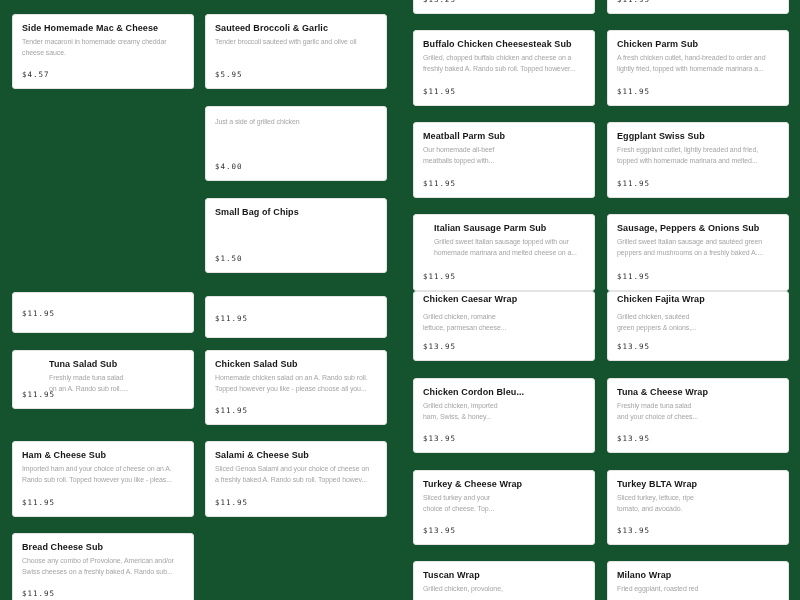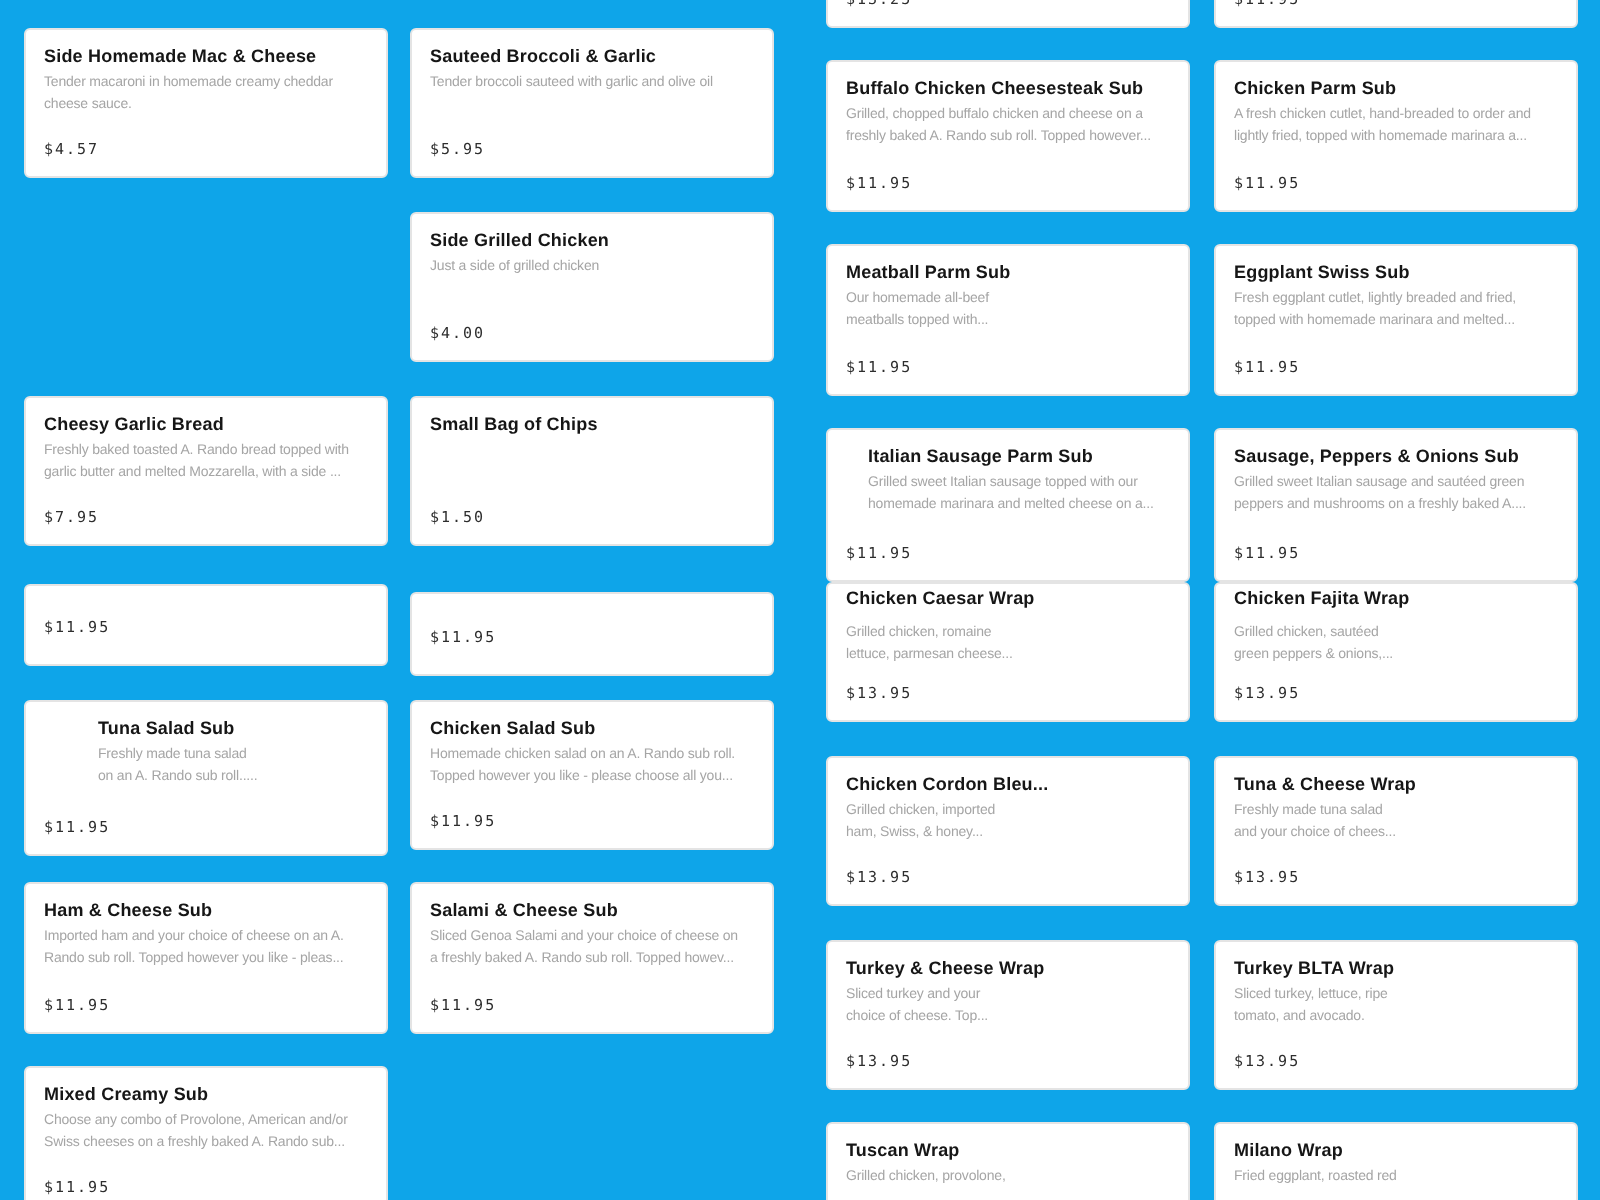--- a/index.html
+++ b/index.html
@@ -5,21 +5,21 @@
   html, body {
     margin: 0;
     padding: 0;
     background: #ffffff;
   }
   #viewport {
     position: relative;
     width: 800px;
     height: 600px;
     overflow: hidden;
-    background: #0ea5e9;
+    background: #14532d;
     font-family: "Liberation Sans", sans-serif;
   }
   .menu-col {
     position: absolute;
     top: 0;
     height: 600px;
   }
   .card {
     position: absolute;
     left: 0;
@@ -77,66 +77,57 @@
 <div id="viewport">
     <div class="menu-col" style="left: 12px; width: 182px;">
       <article class="card normal" style="top: 14px; height: 75px;">
         <h3 class="title">Side Homemade Mac &amp; Cheese</h3>
         <div class="desc">
           <div>Tender macaroni in homemade creamy cheddar</div>
           <div>cheese sauce.</div>
         </div>
         <div class="price">$4.57</div>
       </article>
-      <article class="card normal" style="top: 198px; height: 75px;">
-        <h3 class="title">Cheesy Garlic Bread</h3>
-        <div class="desc">
-          <div>Freshly baked toasted A. Rando bread topped with</div>
-          <div>garlic butter and melted Mozzarella, with a side ...</div>
-        </div>
-        <div class="price">$7.95</div>
-      </article>
       <article class="card price-only" style="top: 292px; height: 41px;">
         <div class="price">$11.95</div>
       </article>
-      <article class="card normal" style="top: 350px; height: 78px; padding-left: 36px;">
+      <article class="card normal" style="top: 350px; height: 59px; padding-left: 36px;">
         <h3 class="title">Tuna Salad Sub</h3>
         <div class="desc">
           <div>Freshly made tuna salad</div>
           <div>on an A. Rando sub roll.....</div>
         </div>
         <div class="price">$11.95</div>
       </article>
       <article class="card normal" style="top: 441px; height: 76px;">
         <h3 class="title">Ham &amp; Cheese Sub</h3>
         <div class="desc">
           <div>Imported ham and your choice of cheese on an A.</div>
           <div>Rando sub roll. Topped however you like - pleas...</div>
         </div>
         <div class="price">$11.95</div>
       </article>
       <article class="card normal" style="top: 533px; height: 75px;">
-        <h3 class="title">Mixed Creamy Sub</h3>
+        <h3 class="title">Bread Cheese Sub</h3>
         <div class="desc">
           <div>Choose any combo of Provolone, American and/or</div>
           <div>Swiss cheeses on a freshly baked A. Rando sub...</div>
         </div>
         <div class="price">$11.95</div>
       </article>
     </div>
     <div class="menu-col" style="left: 205px; width: 182px;">
       <article class="card normal" style="top: 14px; height: 75px;">
         <h3 class="title">Sauteed Broccoli &amp; Garlic</h3>
         <div class="desc">
           <div>Tender broccoli sauteed with garlic and olive oil</div>
         </div>
         <div class="price">$5.95</div>
       </article>
       <article class="card normal" style="top: 106px; height: 75px;">
-        <h3 class="title">Side Grilled Chicken</h3>
         <div class="desc">
           <div>Just a side of grilled chicken</div>
         </div>
         <div class="price">$4.00</div>
       </article>
       <article class="card normal" style="top: 198px; height: 75px;">
         <h3 class="title">Small Bag of Chips</h3>
         <div class="price">$1.50</div>
       </article>
       <article class="card price-only" style="top: 296px; height: 42px;">

